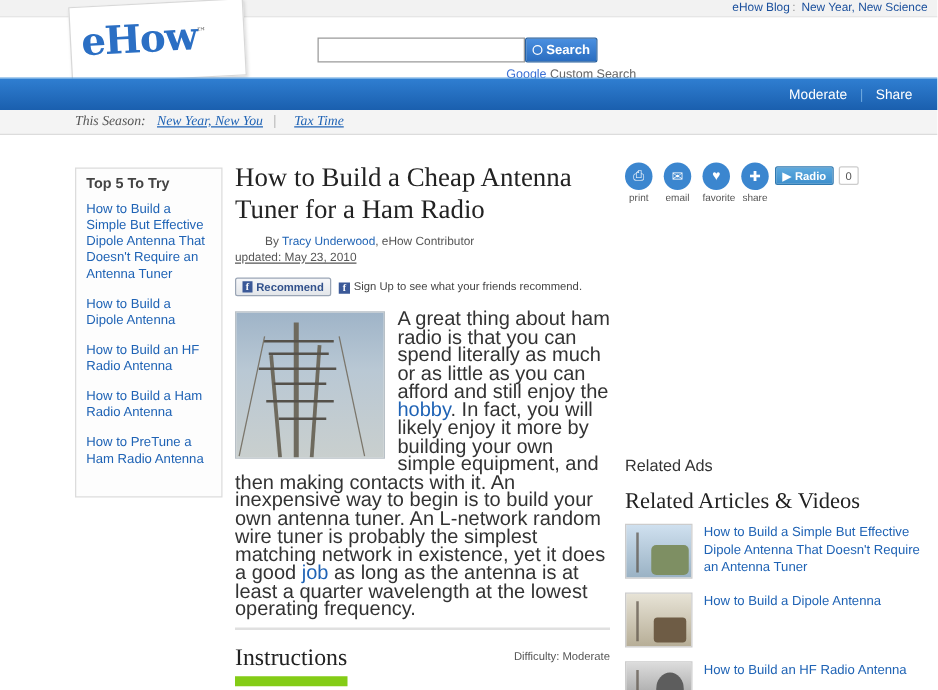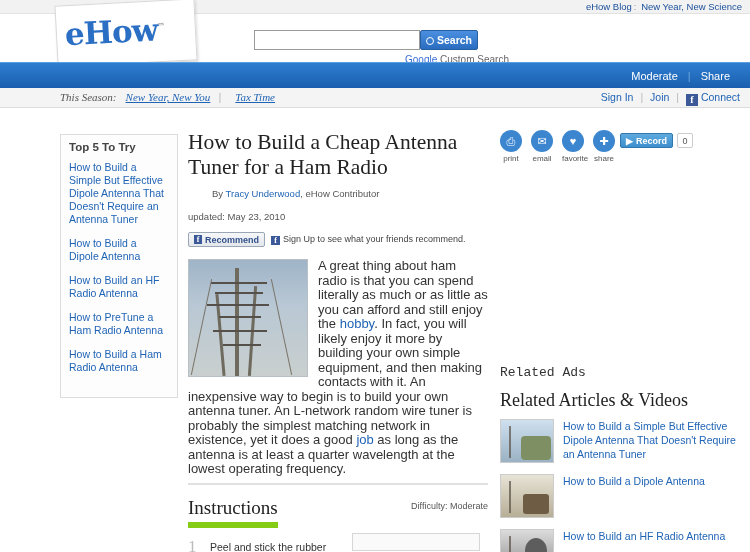--- a/index.html
+++ b/index.html
@@ -155,21 +155,21 @@
   }
 
   
   .main { position: absolute; top: 130px; left: 188px; width: 300px; }
   h1.title {
     margin: 0; font-family: "Liberation Serif", serif;
     font-size: 21.5px; font-weight: normal; color: #222; line-height: 25px;
   }
   .byline { margin-top: 8px; font-size: 9.5px; color: #555; padding-left: 24px; }
   .byline a { color: #1f63b5; text-decoration: none; }
-  .updated { font-size: 9.5px; color: #555; margin-top: 12px; }
+  .updated { font-size: 9.5px; color: #555; margin-top: 2px; text-decoration: underline; }
 
   .social-row { margin-top: 10px; display: flex; align-items: center; }
   .recommend-btn {
     display: inline-flex; align-items: center;
     height: 15px; padding: 0 5px;
     background: linear-gradient(#f6f7f9, #e3e6ea);
     border: 1px solid #9aa5b5; border-radius: 2px;
     font-size: 9px; color: #32518c; font-weight: bold;
   }
   .recommend-btn .f {
@@ -195,34 +195,34 @@
   .m1 { left: 46px; top: 8px; width: 4px; height: 108px; }
   .m2 { left: 62px; top: 26px; width: 3px; height: 90px; transform: rotate(4deg); }
   .m3 { left: 30px; top: 34px; width: 3px; height: 82px; transform: rotate(-5deg); }
   .yagi { position: absolute; background: #55514a; height: 2px; }
   .guy { position: absolute; background: #7a756a; width: 1px; }
   .caption {
     font-size: 8.5px; color: #555; line-height: 11px; clear: left;
     width: 130px; float: left; margin-top: 2px;
   }
   .article-body {
-    font-size: 13px; line-height: 14.5px; color: #333; margin-top: 12px;
+    font-size: 16px; line-height: 14.5px; color: #333; margin-top: 12px;
   }
   .article-body a { color: #1f63b5; text-decoration: none; }
 
   
   .instructions {
     clear: both; padding-top: 12px; margin-top: 6px;
     border-top: 2px solid #e0e0e0;
     position: relative;
   }
   .instructions h2 {
     margin: 0; font-family: "Liberation Serif", serif;
     font-size: 19px; font-weight: normal; color: #222;
-    border-bottom: 6px solid #84cc16; display: inline-block; padding-bottom: 3px;
+    border-bottom: 8px solid #84cc16; display: inline-block; padding-bottom: 3px;
   }
   .difficulty {
     position: absolute; right: 0; top: 16px; font-size: 9px; color: #555;
   }
   .steps { margin-top: 12px; }
   .step { display: flex; margin-bottom: 12px; }
   .step-num {
     width: 22px; font-family: "Liberation Serif", serif;
     font-size: 17px; color: #bbb; flex: none; line-height: 14px;
   }
@@ -255,21 +255,21 @@
   .tweet-count {
     margin-left: 4px; height: 15px; min-width: 16px; padding: 0 4px;
     border: 1px solid #ccc; background: #fff; color: #555; font-size: 9px;
     display: flex; align-items: center; justify-content: center; border-radius: 2px;
   }
   .ad-slot {
     margin-top: 14px; width: 240px; height: 182px;
     background: #fff;
   }
   .related-ads {
-    margin-top: 6px; font-family: Liberation Mono, monospace;
+    margin-top: 6px; font-family: Liberation Sans, sans-serif;
     font-size: 13px; color: #333;
   }
   .rail h2.rel-title {
     margin: 10px 0 8px 0; font-family: "Liberation Serif", serif;
     font-size: 18px; font-weight: normal; color: #222;
   }
   .rel-item { display: flex; margin-bottom: 11px; }
   .rel-thumb {
     width: 54px; height: 44px; flex: none; margin-right: 9px;
     border: 1px solid #ccc; overflow: hidden; position: relative;
@@ -330,38 +330,31 @@
     </div>
   </div>
 
   <div class="seasonbar">
     <div class="season-inner">
       <span class="season-label">This Season:</span>
       <a class="season-link" href="#">New Year, New You</a>
       <span class="season-sep">|</span>
       <a class="season-link" href="#">Tax Time</a>
     </div>
-    <div class="season-right">
-      <a href="#">Sign In</a>
-      <span class="bar">|</span>
-      <a href="#">Join</a>
-      <span class="bar">|</span>
-      <span class="fb-badge">f</span><a href="#">Connect</a>
-    </div>
   </div>
 
 
   <div class="sidebar">
     <h3>Top 5 To Try</h3>
     <ul>
       <li><a href="#">How to Build a Simple But Effective Dipole Antenna That Doesn't Require an Antenna Tuner</a></li>
       <li><a href="#">How to Build a Dipole Antenna</a></li>
       <li><a href="#">How to Build an HF Radio Antenna</a></li>
+      <li><a href="#">How to Build a Ham Radio Antenna</a></li>
       <li><a href="#">How to PreTune a Ham Radio Antenna</a></li>
-      <li><a href="#">How to Build a Ham Radio Antenna</a></li>
     </ul>
   </div>
 
   <div class="main">
     <h1 class="title">How to Build a Cheap Antenna Tuner for a Ham Radio</h1>
     <div class="byline">
       <span>By</span>
       <a href="#">Tracy Underwood</a><span>, eHow Contributor</span>
     </div>
     <div class="updated">updated: May 23, 2010</div>
@@ -430,21 +423,21 @@
         <div class="circ">♥</div>
         <div class="lbl">favorite</div>
       </div>
       <div class="sicon">
         <div class="circ">✚</div>
         <div class="lbl">share</div>
       </div>
       <div class="tweet-wrap">
         <div class="tweet-btn">
           <span class="bird">▶</span>
-            <span>Record</span>
+            <span>Radio</span>
         </div>
         <div class="tweet-count">0</div>
       </div>
     </div>
 
     <div class="ad-slot"></div>
     <div class="related-ads">Related Ads</div>
 
     <h2 class="rel-title">Related Articles &amp; Videos</h2>
 

